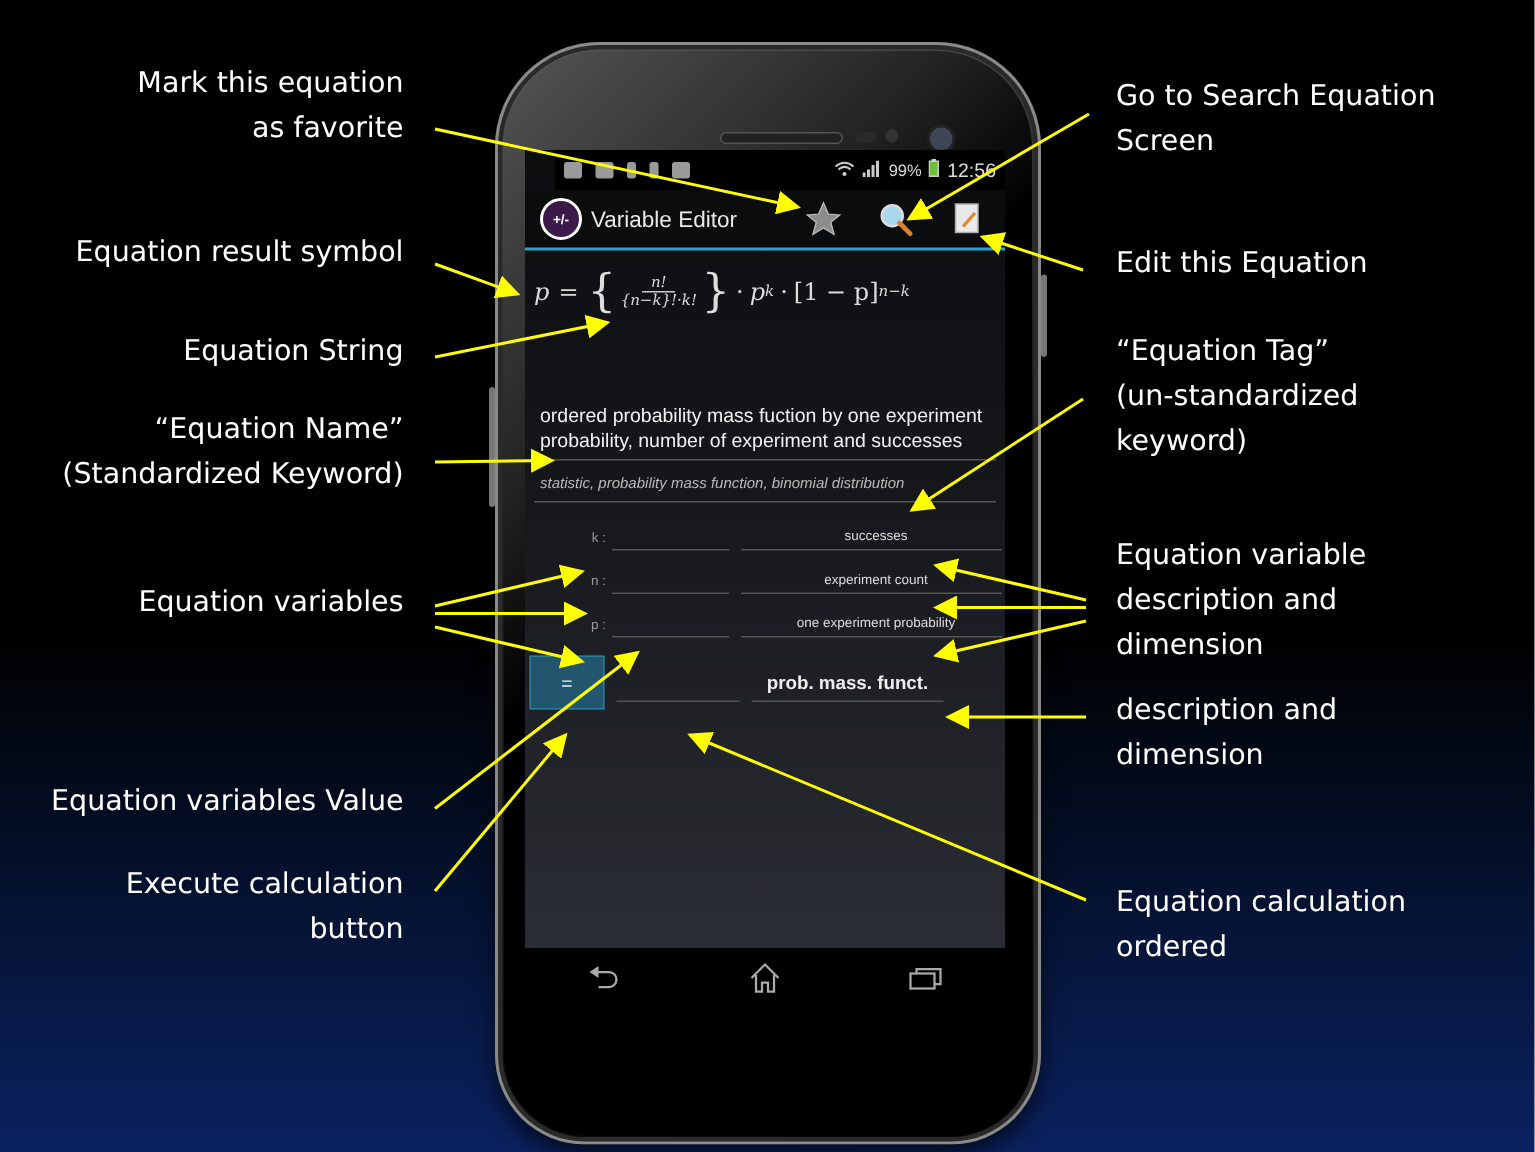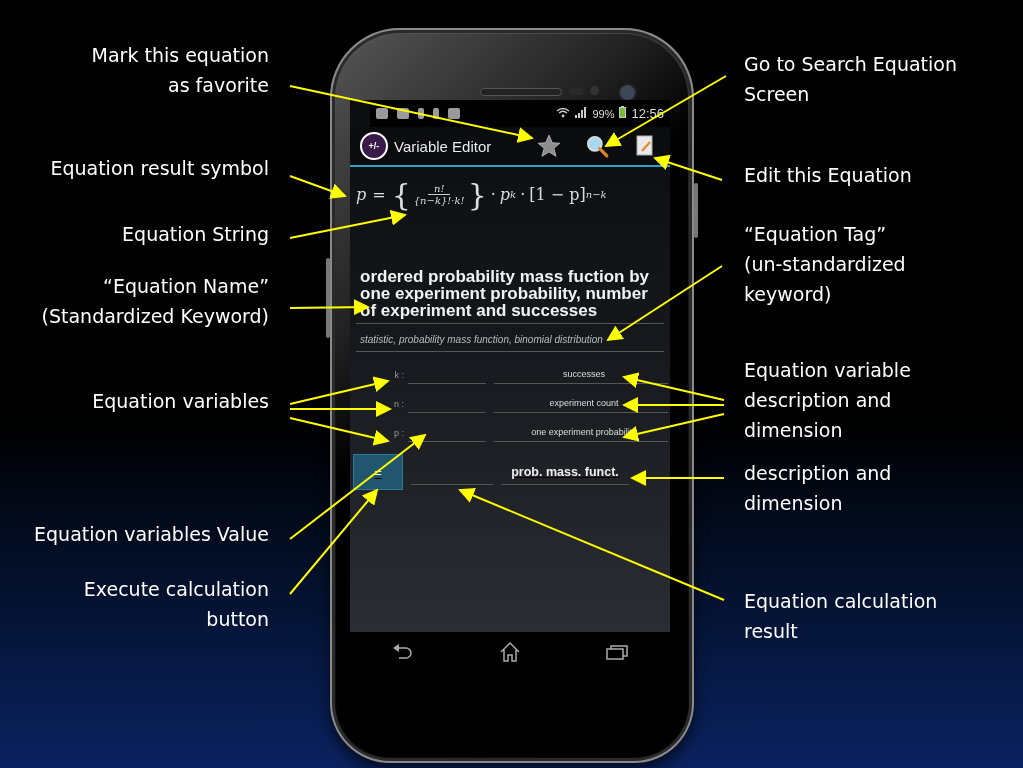--- a/index.html
+++ b/index.html
@@ -28,27 +28,27 @@
   .sb-right{display:flex;gap:5px;align-items:center;}
   .actionbar{height:38px;display:flex;align-items:center;padding:0 10px;border-bottom:2px solid #2aa3c9;background:#0b0c0e;}
   .app-logo{width:24px;height:24px;border-radius:50%;background:#3b1a4a;border:2px solid #fff;color:#fff;font-size:9px;display:flex;align-items:center;justify-content:center;font-weight:bold;}
   .app-title{color:#eaeaea;font-size:15px;margin-left:6px;flex:1;}
   .ab-btn{width:30px;height:30px;display:flex;align-items:center;justify-content:center;margin-left:18px;}
   .equation{height:55px;display:flex;align-items:center;padding-left:6px;color:#ddd;font-family:"DejaVu Serif",serif;font-style:italic;font-size:16px;}
   .frac{display:inline-flex;flex-direction:column;align-items:center;font-size:10px;margin:0 3px;}
   .frac .num{border-bottom:1px solid #ccc;padding:0 6px;}
   .brace{font-size:30px;font-style:normal;line-height:1;}
   .sup{font-size:10px;vertical-align:super;}
-  .eq-name{margin:42px 6px 0 6px;padding:4px 4px 4px 4px;color:#f2f2f2;font-weight:bold;font-size:17px;line-height:17px;border-bottom:1px solid #555;}
+  .eq-name{margin:42px 6px 0 6px;padding:4px 4px 4px 4px;color:#f2f2f2;font-weight:normal;font-size:13px;line-height:17px;border-bottom:1px solid #555;}
   .eq-tag{margin:4px 6px 0 6px;padding:6px 4px;color:#bbb;font-style:italic;font-size:10px;border-bottom:1px solid #555;}
   .var-row{display:flex;align-items:center;height:29px;margin-top:0;}
   .var-sym{width:54px;text-align:right;color:#999;font-size:9px;padding-right:4px;}
   .var-val{width:78px;height:18px;border-bottom:1px solid #555;margin-right:8px;}
   .var-desc{width:168px;height:18px;border-bottom:1px solid #555;color:#ddd;font-size:9px;padding-left:6px;line-height:18px;text-align:center;}
-  .result-row{display:flex;align-items:center;height:38px;margin-top:6px;text-decoration:underline;}
+  .result-row{display:flex;align-items:center;height:38px;margin-top:6px;}
   .exec-btn{margin-left:3px;width:48px;height:34px;background:#22566e;border:1px solid #2c7a99;color:#e8e8e8;display:flex;align-items:center;justify-content:center;font-size:13px;}
   .res-val{width:82px;height:24px;border-bottom:1px solid #555;margin-left:8px;margin-right:8px;}
   .res-desc{width:128px;height:24px;border-bottom:1px solid #555;color:#eee;font-weight:bold;font-size:12.5px;line-height:24px;text-align:center;}
   .navbar{position:absolute;left:350px;top:632px;width:320px;height:44px;background:#000;display:flex;justify-content:space-around;align-items:center;}
   svg.arrows{position:absolute;left:0;top:0;pointer-events:none;}
 </style>
 </head>
 <body>
 
 <div class="callout left" style="right:754px;top:40px;">
@@ -92,21 +92,21 @@
   <div>Equation variable</div>
   <div>description and</div>
   <div>dimension</div>
 </div>
 <div class="callout right" style="left:744px;top:458px;">
   <div>description and</div>
   <div>dimension</div>
 </div>
 <div class="callout right" style="left:744px;top:586px;">
   <div>Equation calculation</div>
-  <div>result</div>
+  <div>ordered</div>
 </div>
 
 <div class="phone">
   <div class="phone-inner"></div>
   <div class="speaker"></div>
   <div class="sensor1"></div>
   <div class="sensor2"></div>
   <div class="camera"></div>
   <div class="side-btn-l"></div>
   <div class="side-btn-r"></div>

